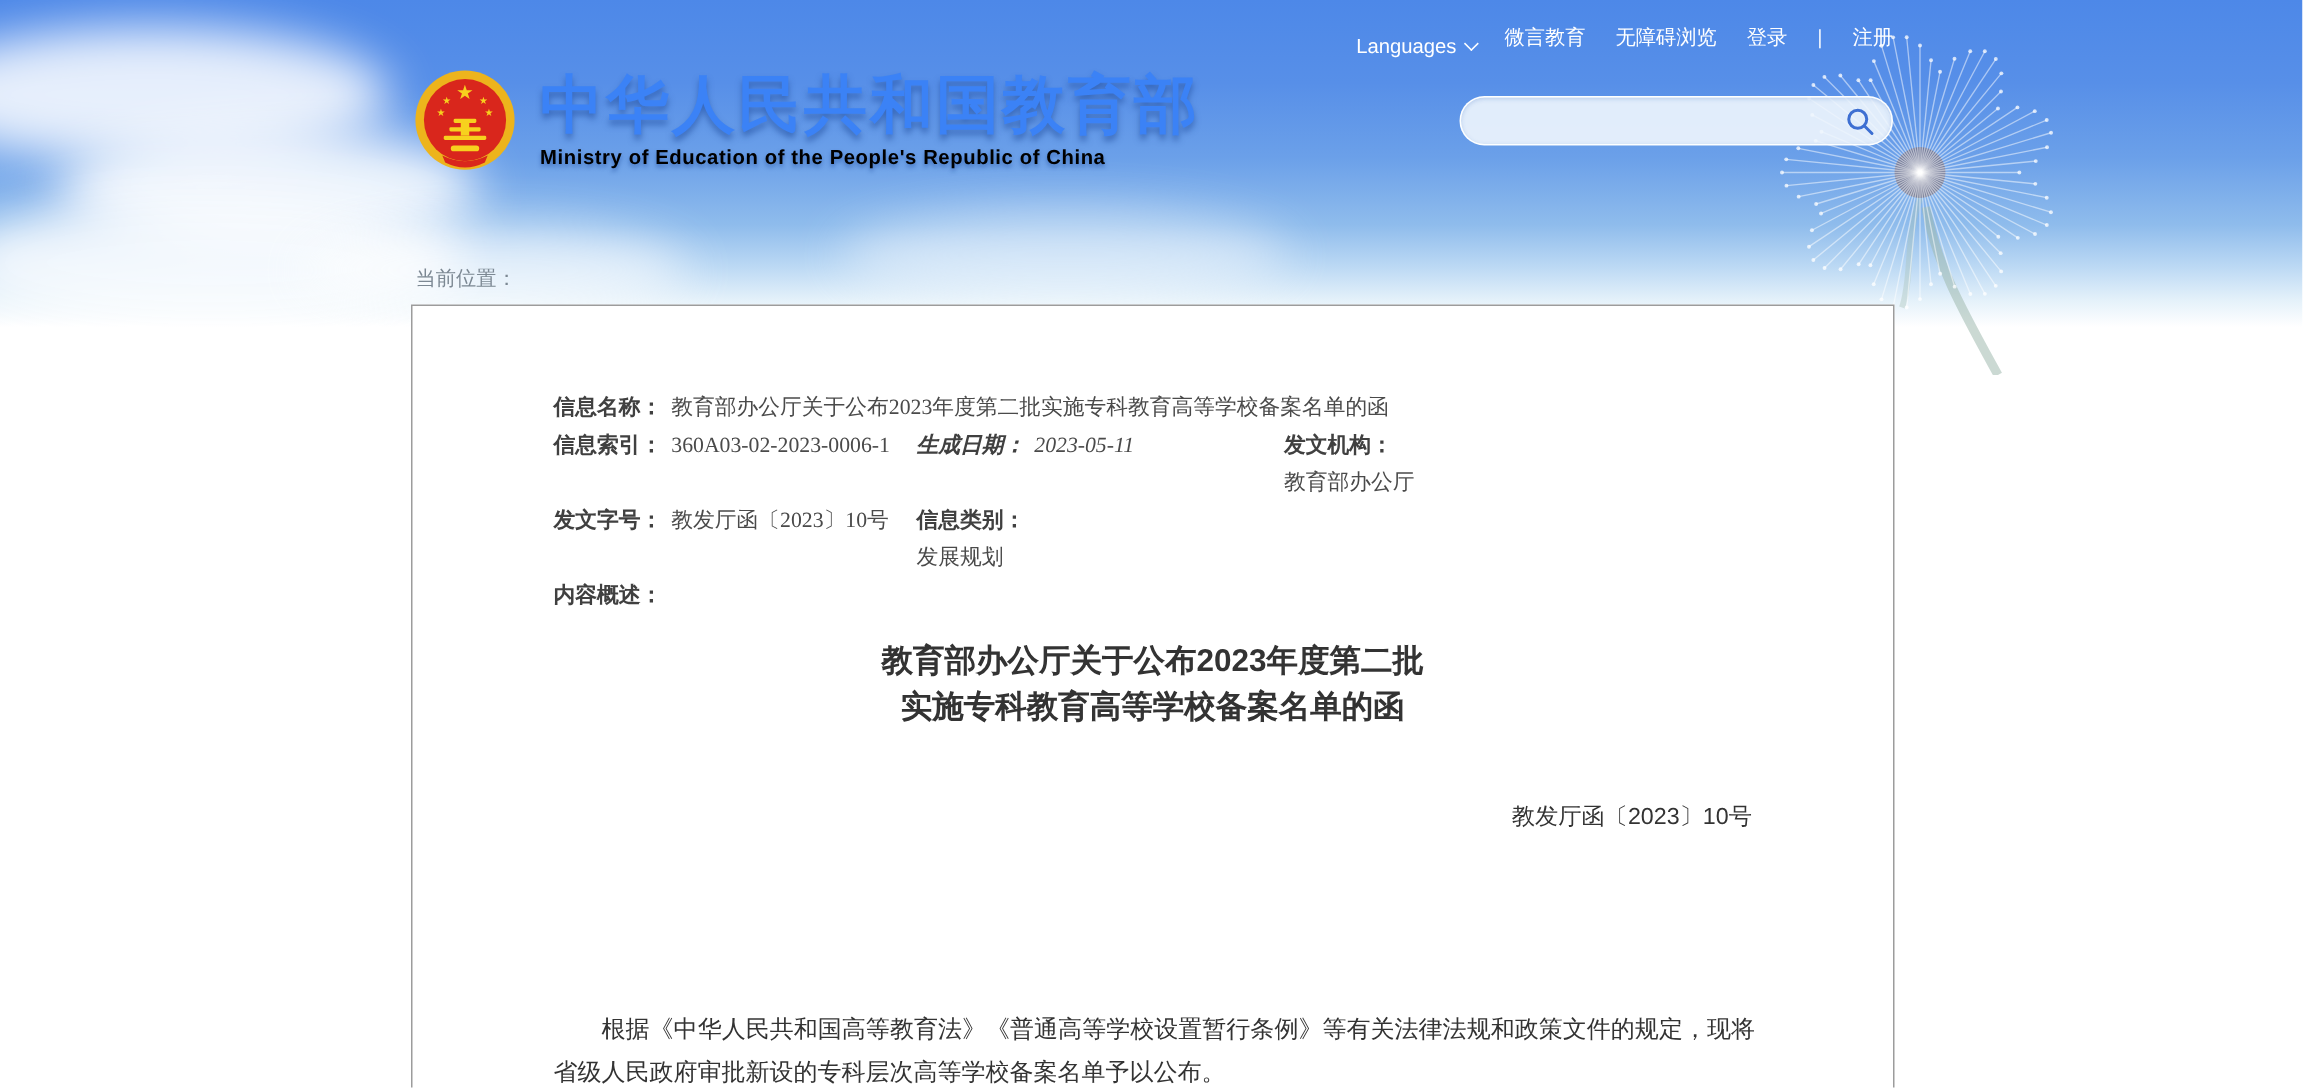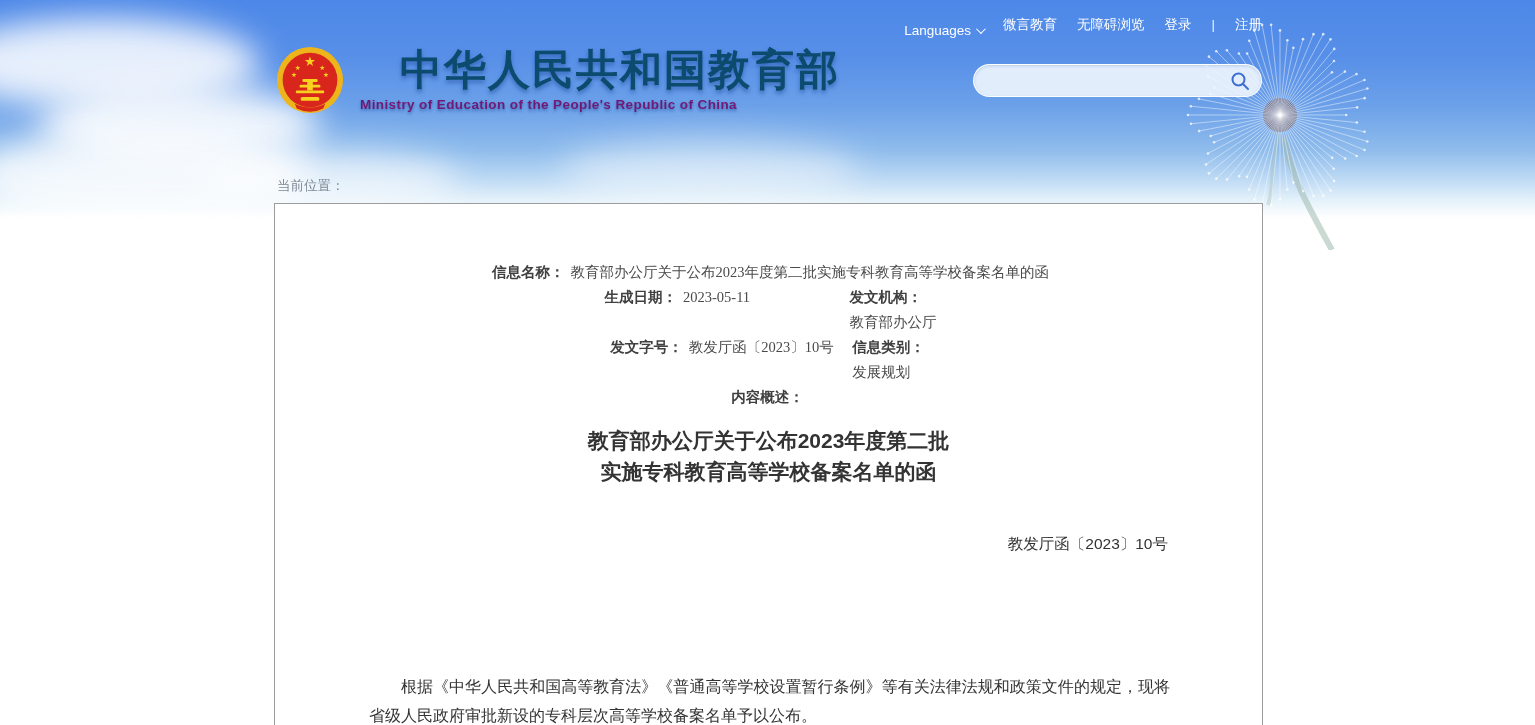--- a/index.html
+++ b/index.html
@@ -36,27 +36,26 @@
   .chev { display:inline-block; width:7px; height:7px;
     border-right:1.5px solid #fff; border-bottom:1.5px solid #fff;
     transform:rotate(45deg) translateY(-2px); }
   .sep { color:rgba(255,255,255,.9); }
 
   
   .logo { position:absolute; left:276px; top:45px; display:flex; align-items:flex-start; cursor:pointer; }
   .logo svg { display:block; }
   .logo-text { margin-left:16px; padding-top:2px; }
   .site-title {
-    color:#0c4a6e; font-size:42px; font-weight:bold; letter-spacing:2px;
+    color:#3b82f6; font-size:42px; font-weight:bold; letter-spacing:2px;
     line-height:46px; text-shadow:0 3px 4px rgba(25,70,150,.55);
     font-family:"Liberation Sans", sans-serif;
-    margin-left:40px;
   }
   .site-sub {
-    color:#701a75; font-size:13.5px; letter-spacing:.4px; margin-top:4px;
+    color:#000000; font-size:13.5px; letter-spacing:.4px; margin-top:4px;
     text-shadow:0 2px 3px rgba(25,70,150,.55); font-weight:bold;
   }
 
   
   .search {
     position:absolute; top:64px; right:273px;
     width:289px; height:33px; border-radius:17px;
     background:rgba(240,246,253,.9);
     border:1px solid rgba(255,255,255,.95);
     box-shadow:0 1px 3px rgba(60,110,190,.25) inset;
@@ -76,23 +75,23 @@
   }
   .crumb a { color:#7c8893; text-decoration:none; cursor:pointer; }
 
   
   .card {
     position:absolute; left:274px; top:203px; width:989px; height:620px;
     background:#ffffff; border:1px solid #9c9c9c;
   }
   .meta { position:absolute; left:94px; right:90px; top:56px;
     font-size:14.5px; color:#4a4a4a; }
-  .meta-row { display:flex; line-height:25px; white-space:nowrap;justify-content:center; }
+  .meta-row { display:flex; line-height:25px; white-space:nowrap; }
   .meta-row .grp1 { width:242px; display:flex; }
-  .meta-row .grp2 { width:245px; display:flex; }
+  .meta-row .grp2 { width:245px; display:flex;font-style:italic; }
   .meta-row .grp3 { display:flex;flex-direction:column; }
   .m-label { font-weight:bold; color:#404040; margin-right:6px; }
   .m-value { color:#4a4a4a; font-family:"Liberation Serif", serif; }
 
   .doc-title {
     position:absolute; left:0; right:0; top:221px; text-align:center;
     font-size:21px; font-weight:bold; color:#333333; line-height:31px;
   }
   .doc-number {
     position:absolute; right:94px; top:330px;
@@ -305,20 +304,24 @@
 </div>
 
 <div class="card">
 
   <div class="meta">
     <div class="meta-row">
       <span class="m-label">信息名称：</span>
       <span class="m-value">教育部办公厅关于公布2023年度第二批实施专科教育高等学校备案名单的函</span>
     </div>
     <div class="meta-row">
+      <span class="grp1">
+        <span class="m-label">信息索引：</span>
+        <span class="m-value">360A03-02-2023-0006-1</span>
+      </span>
       <span class="grp2">
         <span class="m-label">生成日期：</span>
         <span class="m-value">2023-05-11</span>
       </span>
       <span class="grp3">
         <span class="m-label">发文机构：</span>
         <span class="m-value">教育部办公厅</span>
       </span>
     </div>
     <div class="meta-row">

